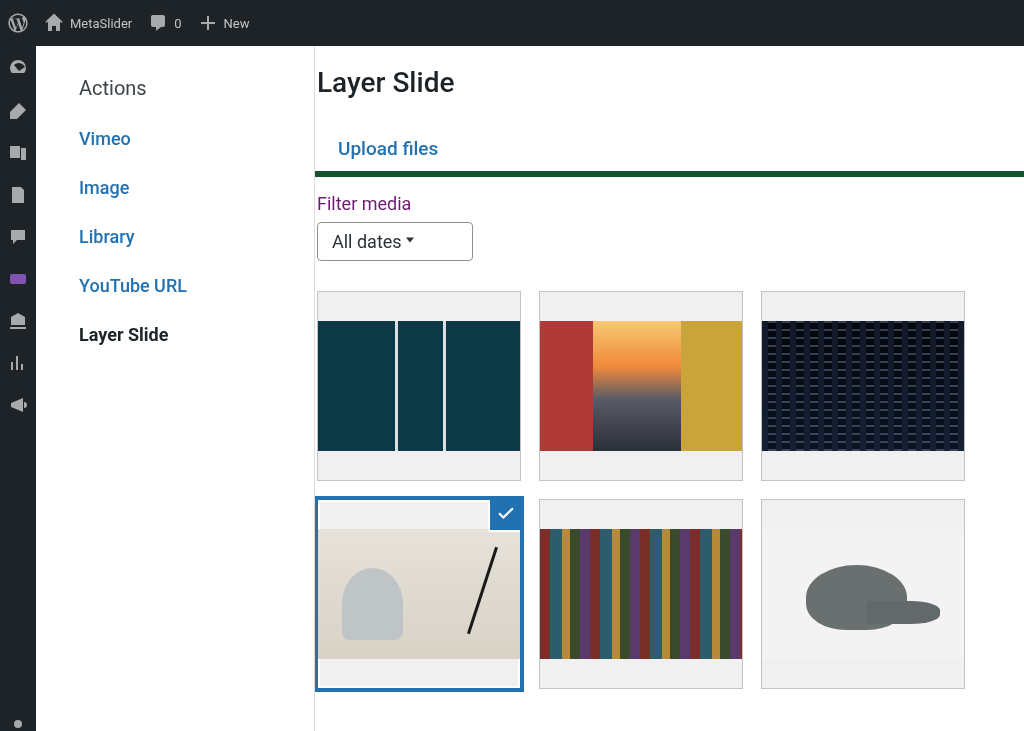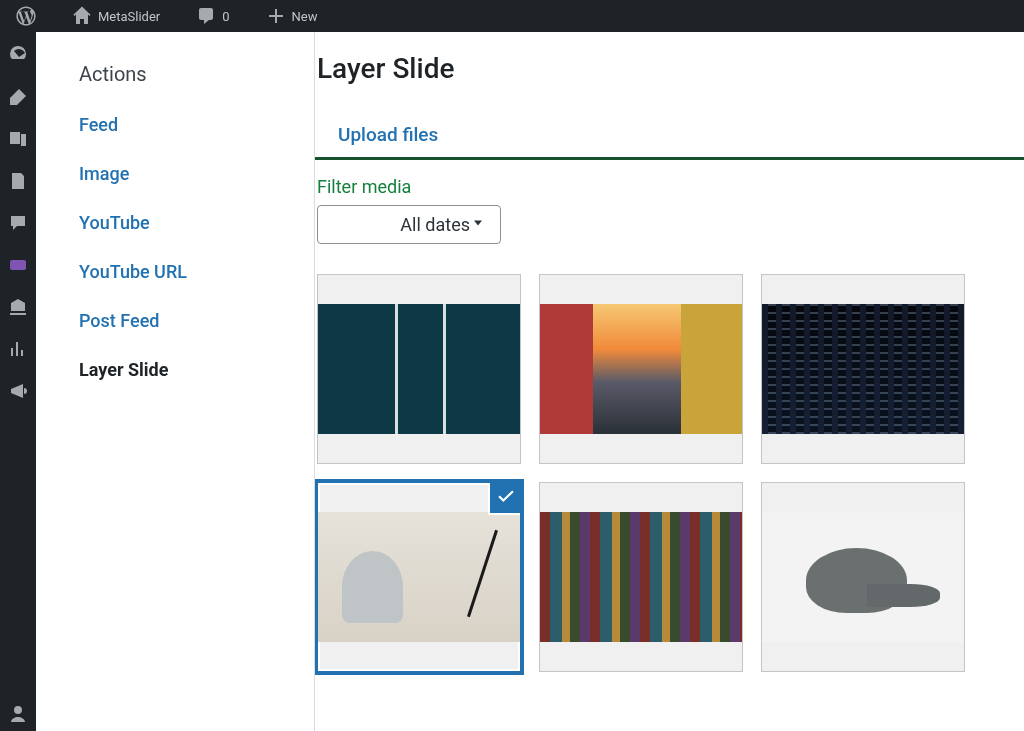--- a/index.html
+++ b/index.html
@@ -4,28 +4,27 @@
   <style>
     * { box-sizing: border-box; margin: 0; padding: 0; }
     body {
       font-family: -apple-system, BlinkMacSystemFont, "Segoe UI", Roboto, sans-serif;
       background: #000;
       width: 1024px;
       height: 731px;
       overflow: hidden;
     }
     .admin-bar {
-      height: 32px;
+      height: 46px;
       background: #1d2327;
       color: #c3c4c7;
       display: flex;
       align-items: center;
-      padding: 0 8px;
+      padding: 0 0;
       font-size: 13px;
-      gap: 20px;
     }
     .admin-bar-item {
       display: flex;
       align-items: center;
       padding: 0 8px;
       height: 100%;
       gap: 6px;
       color: #c3c4c7;
     }
     .admin-bar-icon { display: inline-flex; align-items: center; }
@@ -91,21 +90,21 @@
     }
     .main-title {
       font-size: 28px;
       font-weight: 500;
       color: #1d2327;
       padding: 0 0 24px 4px;
       margin-left: -2px;
     }
     .tabs {
       display: flex;
-      border-bottom: 3px solid #14532d;
+      border-bottom: 6px solid #14532d;
       margin-left: -2px;
       gap: 11px;
     }
     .tab {
       padding: 12px 24px;
       font-size: 19px;
       cursor: pointer;
       border: 1px solid transparent;
       border-bottom: none;
       position: relative;
@@ -114,33 +113,33 @@
     .tab.inactive { color: #2271b1; font-weight: 500; }
     .tab.active {
       color: #1d2327;
       border-color: #dcdcde;
       border-bottom: 1px solid #fff;
       background: #fff;
     }
     .filter-area { padding: 16px 0 0 4px; margin-left: -2px; }
     .filter-label {
       font-size: 18px;
-      color: #15803d;
+      color: #701a75;
       margin-bottom: 8px;
     }
     .date-select {
       display: inline-flex;
       align-items: center;
-      justify-content: flex-end;
+      justify-content: flex-start;
       border: 1px solid #8c8f94;
       border-radius: 4px;
       padding: 8px 14px;
       font-size: 18px;
       color: #2c3338;
-      width: 184px;
+      width: 156px;
       cursor: pointer;
       background: #fff;
     }
     .chevron-down svg { width: 16px; height: 16px; fill: #2c3338; }
     .media-grid {
       display: flex;
       flex-wrap: wrap;
       gap: 18px;
       padding: 30px 0 0 4px;
       margin-left: -2px;
@@ -290,25 +289,24 @@
     <div class="wp-sidebar-icon">
         <svg viewBox="0 0 20 20">
           <path d="M10 10a4 4 0 100-8 4 4 0 000 8zm-7 8c0-3 4-5 7-5s7 2 7 5z"></path>
         </svg>
       </div>
   </div>
 
   <div class="modal">
     <div class="actions-sidebar">
       <h2 class="actions-heading">Actions</h2>
-      <a class="action-link">Feed</a>
+      <a class="action-link">Vimeo</a>
       <a class="action-link">Image</a>
-      <a class="action-link">YouTube</a>
+      <a class="action-link">Library</a>
       <a class="action-link">YouTube URL</a>
-      <a class="action-link">Post Feed</a>
       <a class="action-link active">Layer Slide</a>
     </div>
 
     <div class="main">
       <h1 class="main-title">Layer Slide</h1>
 
       <div class="tabs">
         <div class="tab inactive">Upload files</div>
       </div>
 

